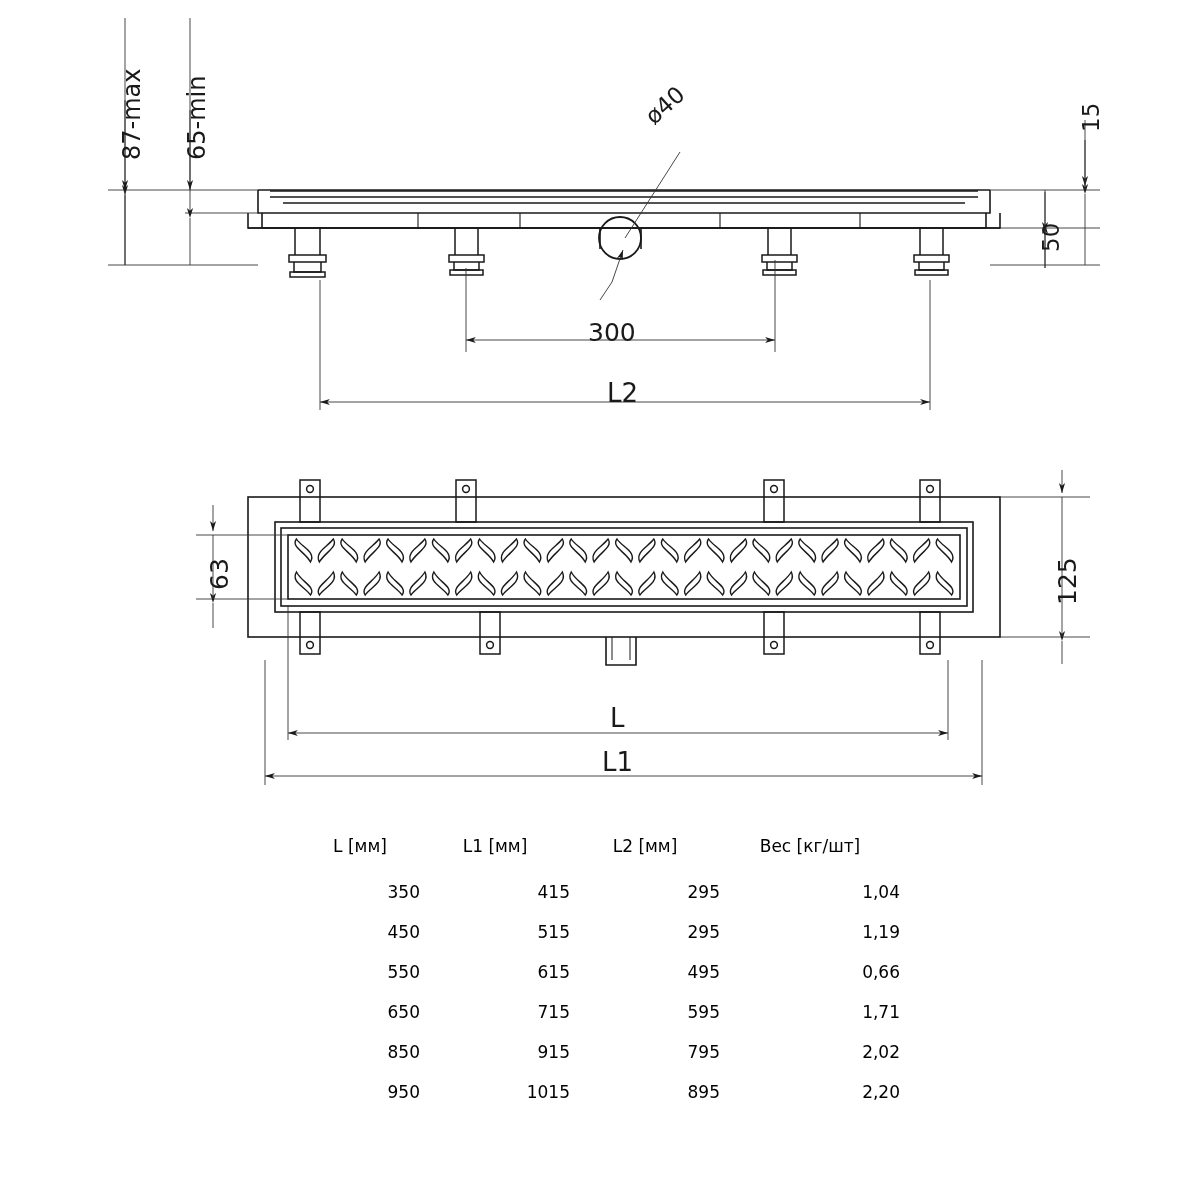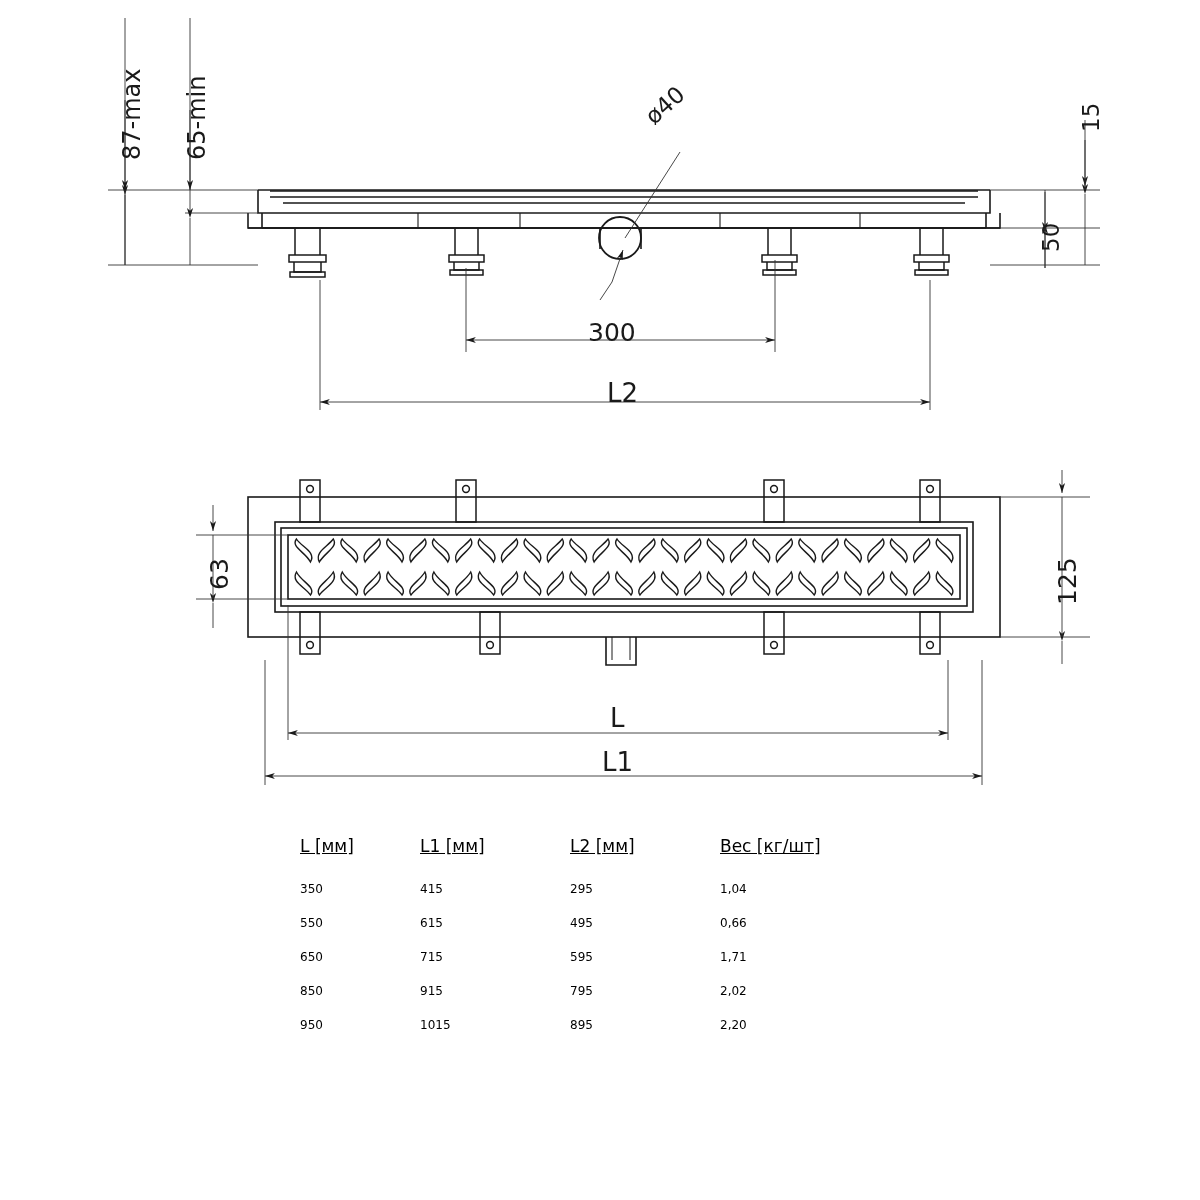--- a/index.html
+++ b/index.html
@@ -23,28 +23,27 @@
   #spec-table{
     position:absolute;
     left:300px;top:830px;
     width:600px;
     border-collapse:collapse;
     font-size:17px;
   }
   #spec-table th{
     font-weight:normal;
     padding:6px 0 16px 0;
-    text-align:left;
+    text-align:center;
     font-size:17px;
-    text-decoration:underline;
   }
   #spec-table td{
     padding:10px 0;
-    text-align:left;
-    font-size:12px;
+    text-align:right;
+    font-size:17px;
   }
   #spec-table th:nth-child(1),#spec-table td:nth-child(1){width:120px;}
   #spec-table th:nth-child(2),#spec-table td:nth-child(2){width:150px;}
   #spec-table th:nth-child(3),#spec-table td:nth-child(3){width:150px;}
   #spec-table th:nth-child(4),#spec-table td:nth-child(4){width:180px;}
 </style>
 </head>
 <body>
 
 <svg id="sheet" viewBox="0 0 1200 1200">
@@ -280,20 +279,26 @@
     </tr>
   </thead>
   <tbody id="table-body">
       <tr>
         <td>350</td>
         <td>415</td>
         <td>295</td>
         <td>1,04</td>
       </tr>
       <tr>
+        <td>450</td>
+        <td>515</td>
+        <td>295</td>
+        <td>1,19</td>
+      </tr>
+      <tr>
         <td>550</td>
         <td>615</td>
         <td>495</td>
         <td>0,66</td>
       </tr>
       <tr>
         <td>650</td>
         <td>715</td>
         <td>595</td>
         <td>1,71</td>

